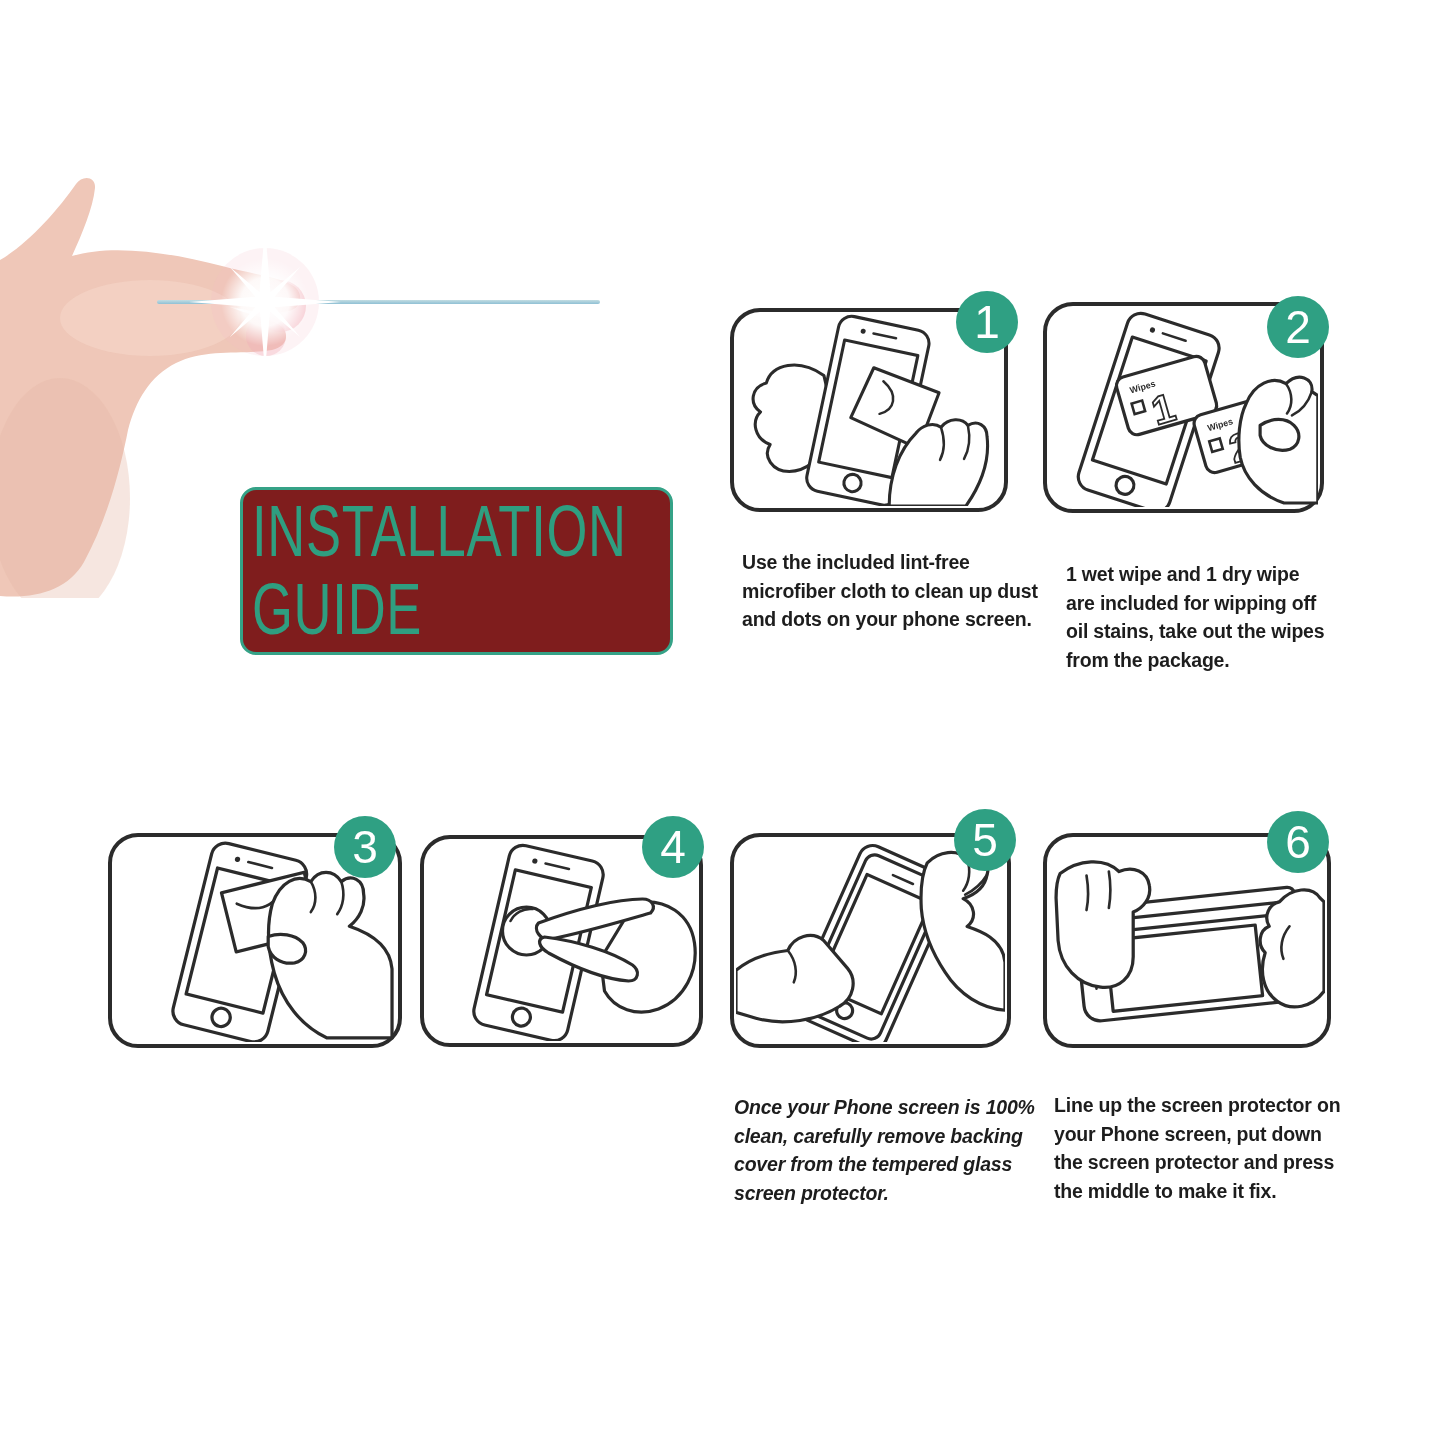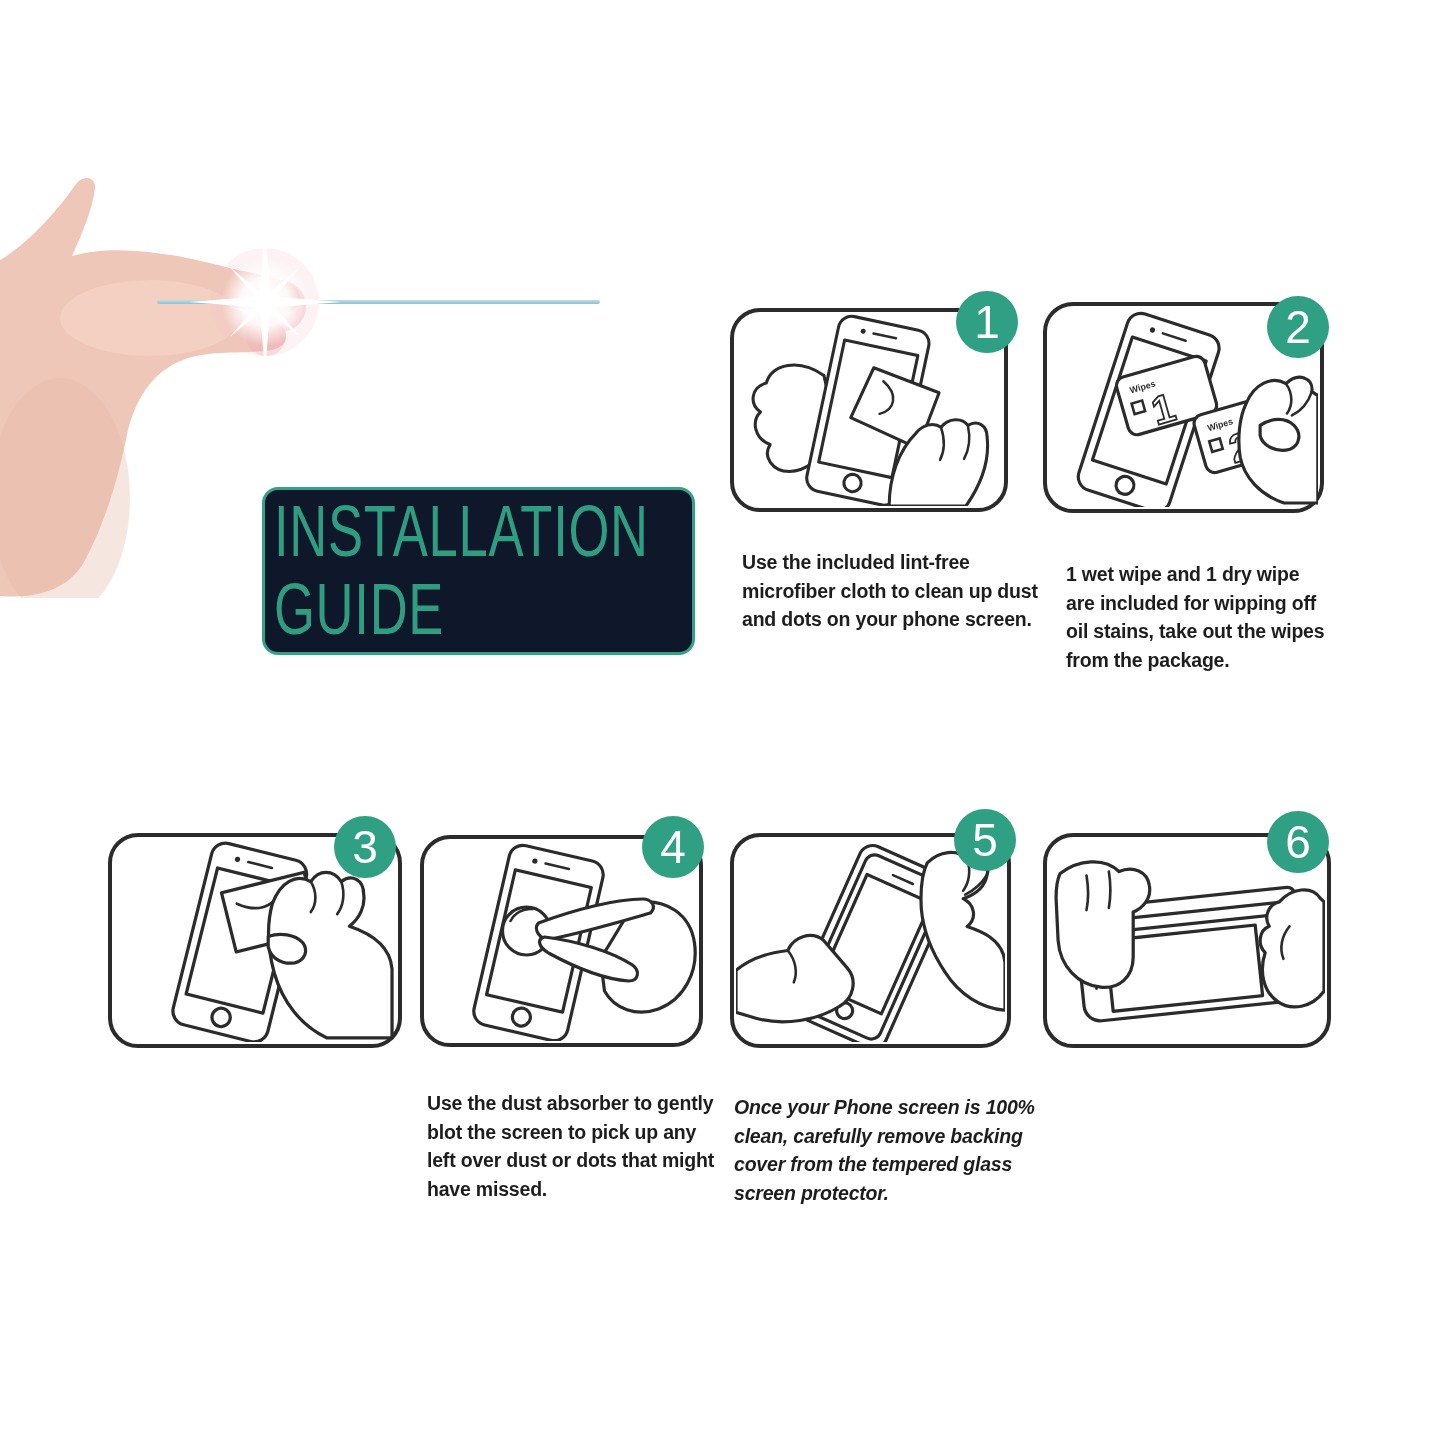--- a/index.html
+++ b/index.html
@@ -11,21 +11,21 @@
   .hero{position:absolute;left:0;top:168px;width:640px;height:440px;}
   .hand-svg{position:absolute;left:0;top:0;width:420px;height:430px;}
   .glass-line{
     position:absolute;left:157px;top:132px;width:443px;height:4px;border-radius:2px;
     background:linear-gradient(to bottom,#c3dde2,#8fc0d4);
   }
   .sparkle-svg{position:absolute;left:185px;top:54px;width:160px;height:160px;}
   
   .title-box{
     position:absolute;left:240px;top:487px;width:433px;height:168px;box-sizing:border-box;
-    border:3px solid #35a287;border-radius:16px;padding:2px 0 0 9px;background:#0f172a;margin-left:22px;
+    border:3px solid #35a287;border-radius:16px;padding:2px 0 0 9px;background:#7f1d1d;
   }
   .title-line{
     font-size:72px;line-height:78px;font-weight:400;color:#2f9e80;white-space:nowrap;
     transform:scaleX(0.73);transform-origin:left center;letter-spacing:1px;
   }
   
   .step-box{
     position:absolute;box-sizing:border-box;background:#ffffff;
     border:4px solid #2b2b2b;border-radius:30px;
   }
@@ -178,21 +178,20 @@
       <circle class="ln" cx="100" cy="90" r="24"></circle>
       <path class="st" d="M84,80 A22,22 0 0 1 106,68"></path>
       <path class="ln" d="M208,62 C240,56 264,74 268,102 C272,130 258,158 232,168 C210,176 188,168 178,150 L174,118 Z"></path>
       <path class="ln" d="M112,82 C150,68 190,58 216,58 C226,58 230,66 224,72 C196,80 156,92 124,98 C114,100 106,88 112,82 Z"></path>
       <path class="ln" d="M118,96 C150,100 184,110 206,124 C214,130 212,140 202,140 C176,138 144,124 122,112 C112,106 110,98 118,96 Z"></path>
     </svg>
   </div>
   <div class="badge" style="left:642px;top:816px;">
       <span>4</span>
     </div>
-  <div class="step-text" style="left:427px;top:1089px;width:298px;">Use the dust absorber to gently blot the screen to pick up any left over dust or dots that might have missed.</div>
 
   <div class="step-box" style="left:730px;top:833px;width:281px;height:215px;">
     <svg class="art" viewBox="0 0 270 200">
       <g transform="rotate(24 132 104)">
         <rect class="ln" x="88" y="10" width="100" height="188" rx="14"></rect>
         <rect class="ln" x="96" y="18" width="84" height="172" rx="10"></rect>
         <rect class="ln" x="103" y="40" width="70" height="122"></rect>
         <circle class="ln" cx="138" cy="174" r="8"></circle>
         <line class="st" x1="127" y1="30" x2="149" y2="30"></line>
       </g>
@@ -223,14 +222,15 @@
       <path class="ln" d="M10,34 C28,20 54,18 68,32 C82,26 96,32 98,46 C100,58 92,68 82,72 L82,116 C82,136 68,148 50,146 C28,144 10,126 8,100 L6,58 C6,48 7,40 10,34 Z"></path>
       <path class="st" d="M36,36 C38,48 38,60 36,70"></path>
       <path class="st" d="M58,32 C60,44 60,56 58,68"></path>
       <path class="ln" d="M226,62 C238,48 258,46 266,58 L270,62 L270,150 C258,166 238,170 224,160 C210,150 206,130 212,112 C204,104 206,90 216,86 C210,76 216,64 226,62 Z"></path>
       <path class="st" d="M236,86 C228,96 226,108 230,118"></path>
     </svg>
   </div>
   <div class="badge" style="left:1267px;top:811px;">
       <span>6</span>
     </div>
+  <div class="step-text" style="left:1054px;top:1091px;width:300px;">Line up the screen protector on your Phone screen, put down the screen protector and press the middle to make it fix.</div>
 
 </div>
 
 </body></html>

